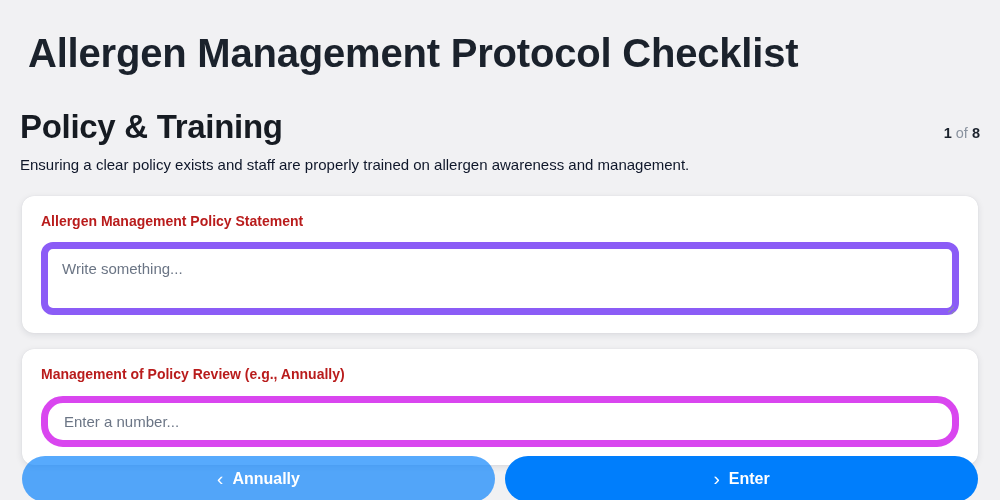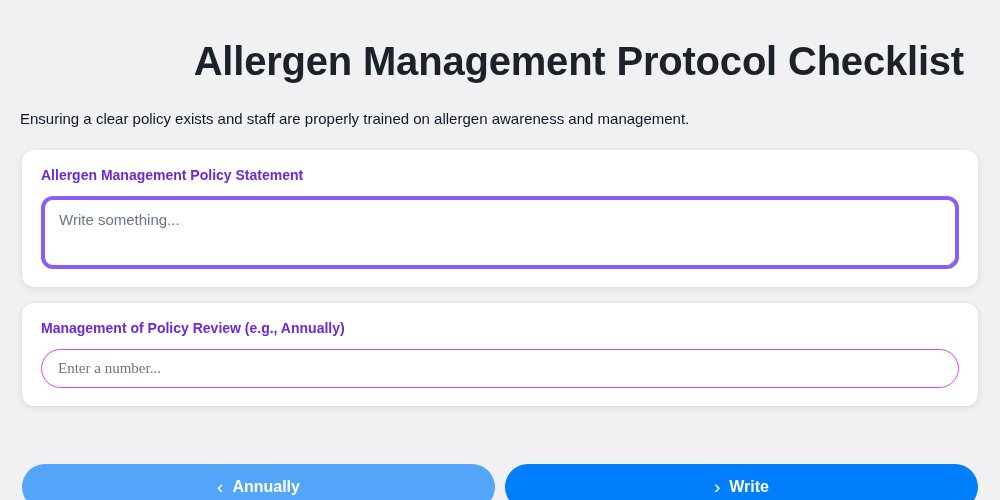--- a/index.html
+++ b/index.html
@@ -17,23 +17,23 @@
 
   .page {
     position: relative;
     width: 1000px;
     height: 500px;
     box-sizing: border-box;
   }
 
   
   .app-title {
-    margin: 16px;
+    margin: 8px;
     padding: 22px 20px 0 20px;
-    text-align: right;
+    text-align: left;
     font-size: 40px;
     line-height: 1.18;
     font-weight: bold;
     color: #1b222c;
     letter-spacing: -0.2px;
   }
 
   
   .section-head {
     position: relative;
@@ -77,32 +77,32 @@
     background: #ffffff;
     border-radius: 12px;
     box-shadow: 0 2px 7px rgba(24,32,48,0.10), 0 0 1px rgba(24,32,48,0.12);
     padding: 16px 19px 18px 19px;
     margin-bottom: 16px;
     box-sizing: border-box;
   }
   .field-label {
     font-size: 14px;
     font-weight: bold;
-    color: #6d28d9;
+    color: #b91c1c;
     line-height: 1.3;
     margin-bottom: 12px;
   }
 
   .ta-wrap { position: relative; }
   textarea.field-textarea {
     display: block;
     width: 100%;
     height: 73px;
     box-sizing: border-box;
-    border: 4px solid #8b5cf6;
+    border: 7px solid #8b5cf6;
     border-radius: 12px;
     padding: 11px 14px;
     font-family: "Liberation Sans", sans-serif;
     font-size: 15px;
     color: #303a48;
     background: #ffffff;
     outline: none;
     resize: none;
   }
   textarea.field-textarea::placeholder { color: #6b7585; }
@@ -122,24 +122,24 @@
     transform-origin: center;
     transform: rotate(-45deg);
   }
   .resize-grip i.l1 { width: 8px; right: 1px; bottom: 3px; }
   .resize-grip i.l2 { width: 4px; right: 1px; bottom: 0px; }
 
   input.field-input {
     display: block;
     width: 100%;
     box-sizing: border-box;
-    border: 1px solid #d946ef;
+    border: 7px solid #d946ef;
     border-radius: 22px;
     padding: 10px 16px;
-    font-family: Liberation Serif, serif;
+    font-family: Liberation Sans, sans-serif;
     font-size: 15px;
     color: #303a48;
     background: #ffffff;
     outline: none;
   }
   input.field-input::placeholder { color: #6b7585; }
 
   
   .nav-bar {
     position: absolute;
@@ -178,20 +178,28 @@
   .nav-prev { background: rgba(0,126,252,0.66); }
   .nav-next { background: #007efc; }
 </style>
 </head>
 <body>
 
 <div class="page">
 
   <h1 class="app-title">Allergen Management Protocol Checklist</h1>
 
+  <div class="section-head">
+    <h2 class="section-title">Policy &amp; Training</h2>
+    <div class="step-indicator">
+      <span class="num">1</span>
+      <span>of</span>
+      <span class="num">8</span>
+    </div>
+  </div>
 
   <p class="section-sub">Ensuring a clear policy exists and staff are properly trained on allergen awareness and management.</p>
 
   <div class="cards">
 
     <div class="card">
       <div class="field-label">Allergen Management Policy Statement</div>
       <div class="ta-wrap">
         <textarea class="field-textarea" placeholder="Write something..." style=""></textarea>
         <span class="resize-grip">
@@ -208,17 +216,17 @@
 
   </div>
 
   <div class="nav-bar">
     <button class="nav-btn nav-prev">
       <span class="chev">‹</span>
       <span>Annually</span>
     </button>
     <button class="nav-btn nav-next">
       <span class="chev">›</span>
-      <span>Write</span>
+      <span>Enter</span>
     </button>
   </div>
 
 </div>
 
 </body></html>

